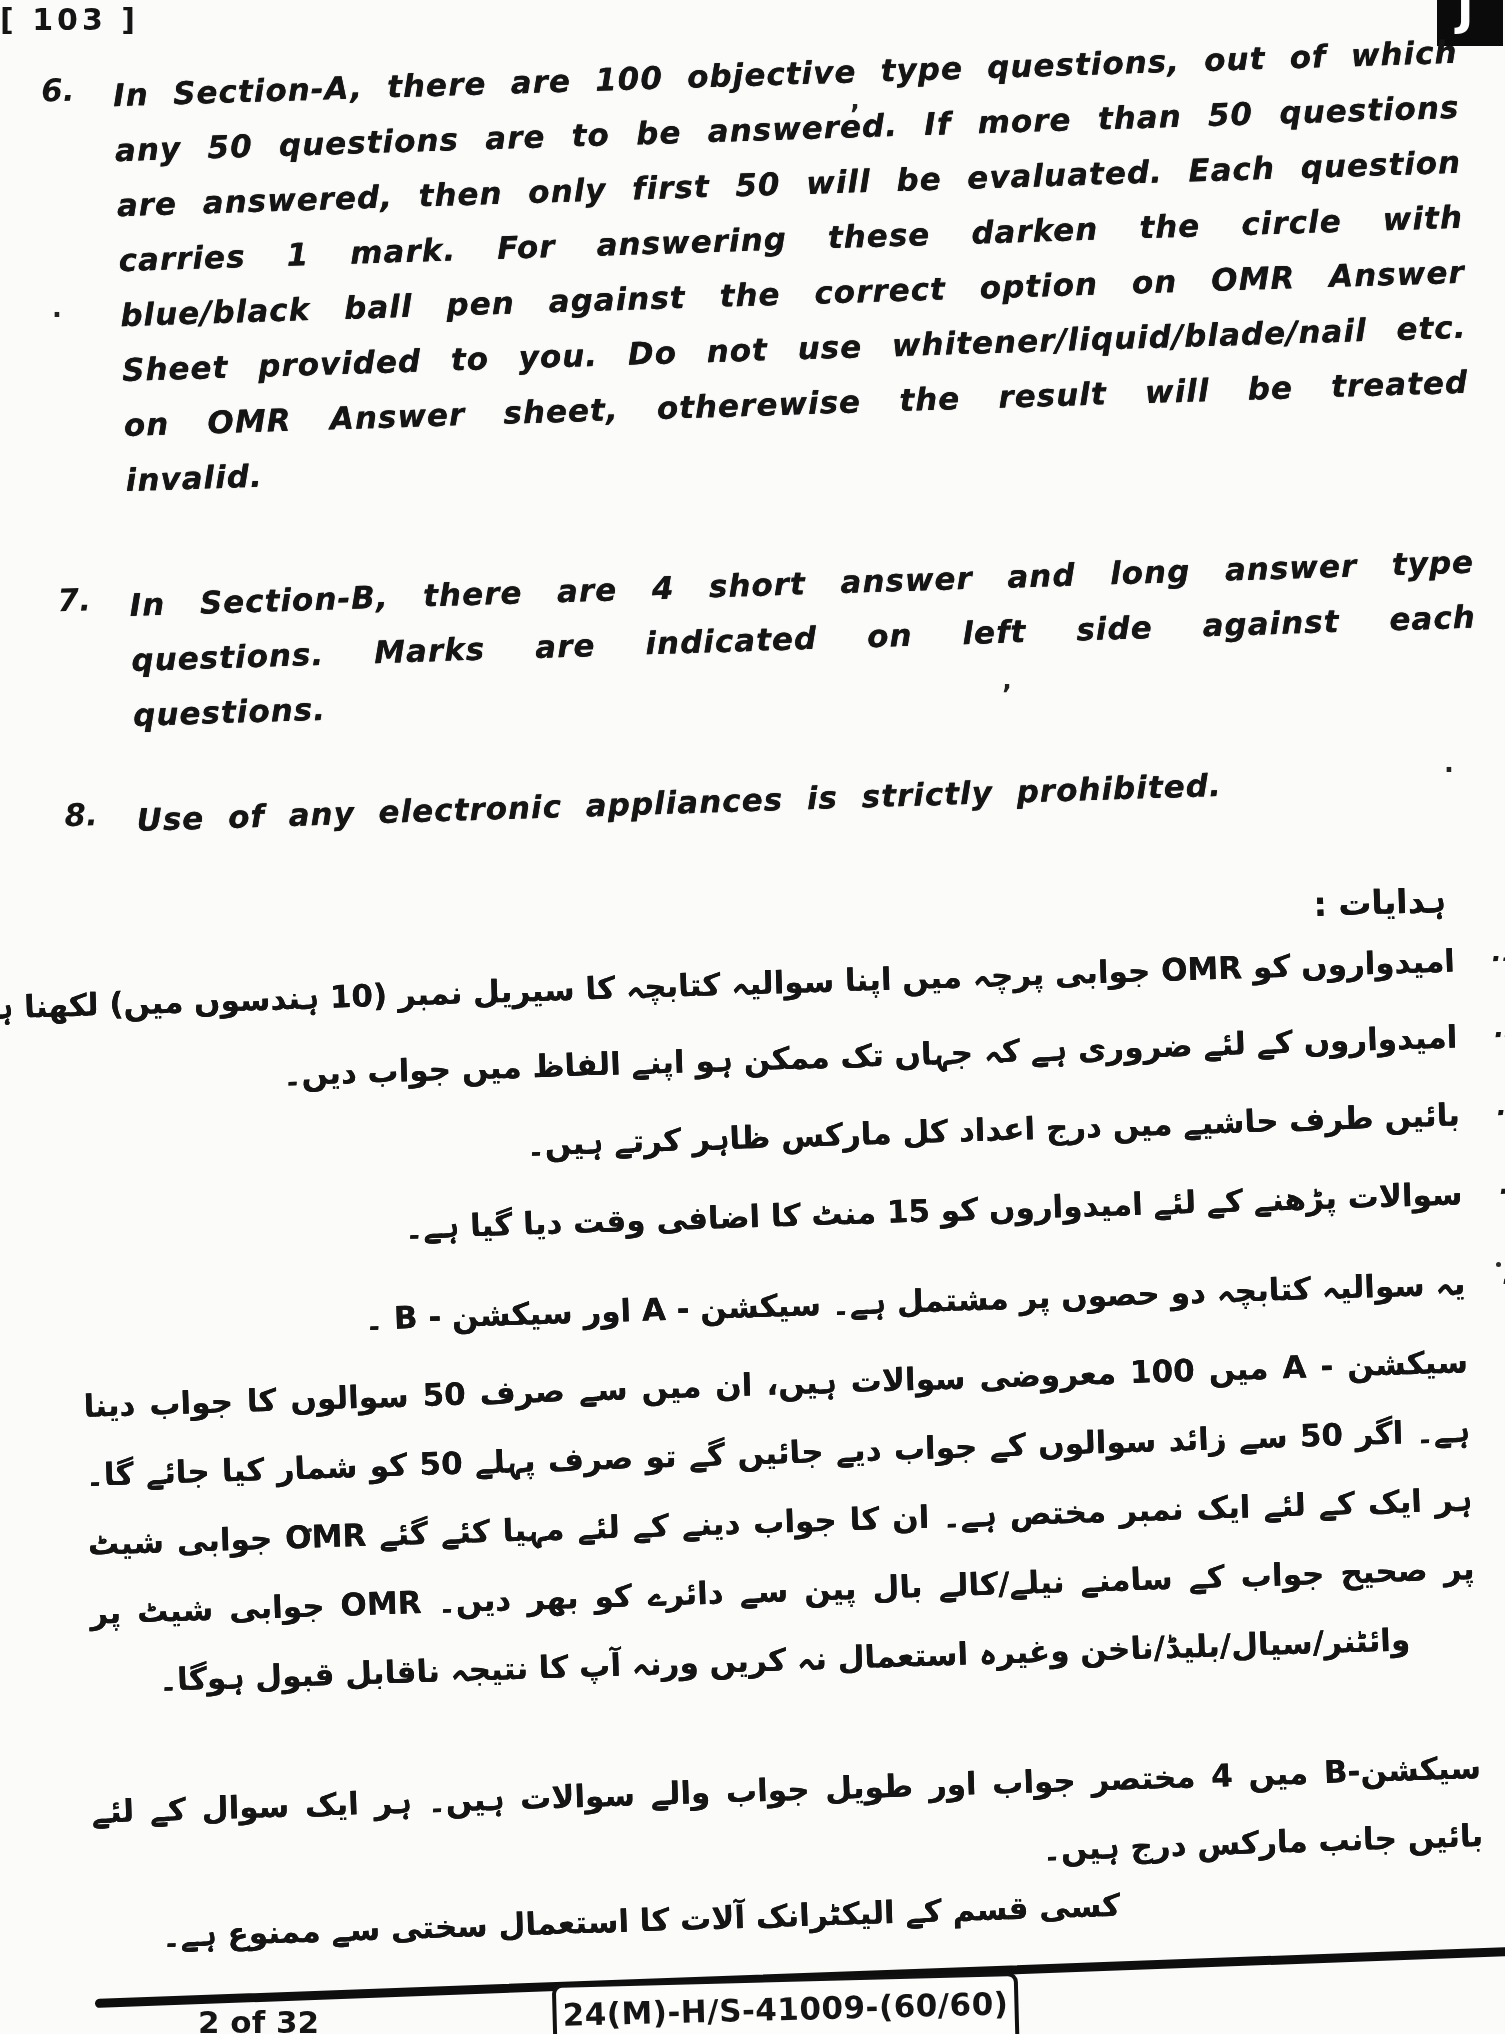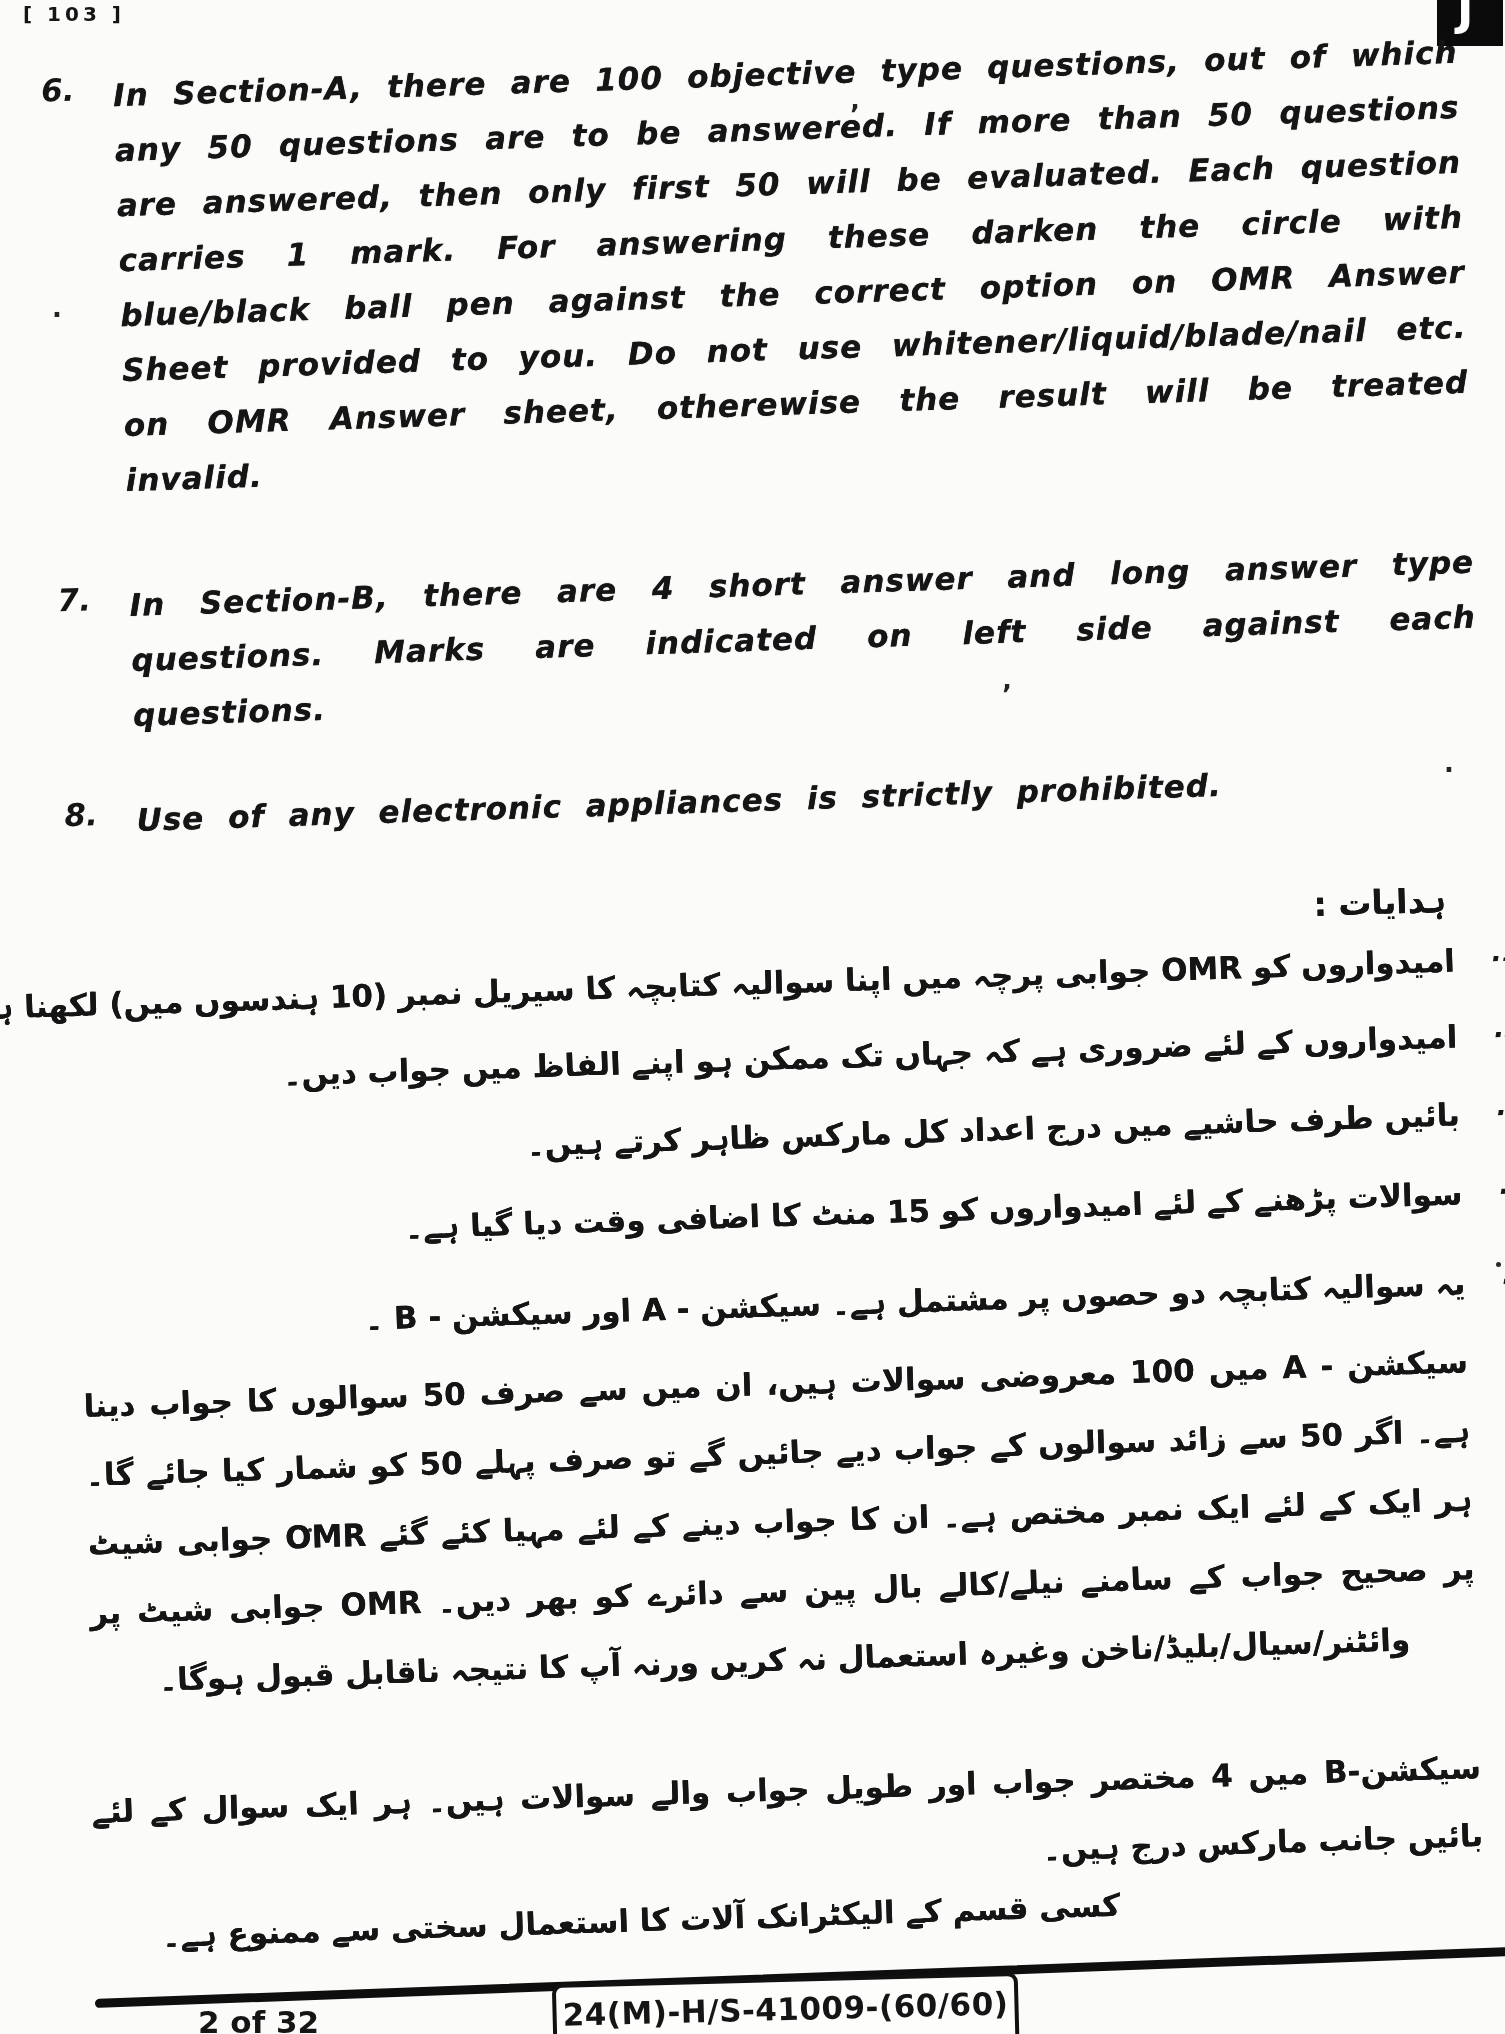--- a/index.html
+++ b/index.html
@@ -5,21 +5,21 @@
   html,body{margin:0;padding:0;}
   body{
     width:1505px;height:2034px;position:relative;overflow:hidden;
     background:#fbfbf9;
     font-family:"DejaVu Sans",sans-serif;color:#151515;
   }
   .abs{position:absolute;}
   
   .tilt{position:absolute;inset:0;transform:rotate(-1.85deg);transform-origin:60px 120px;}
 
-  .pageno-top{left:23px;top:2px;font-size:20px;font-weight:bold;letter-spacing:4px;
+  .pageno-top{left:0;top:2px;font-size:30px;font-weight:bold;letter-spacing:4px;
     font-family:"DejaVu Sans",sans-serif;}
   .corner-badge{right:2px;top:0;width:66px;height:46px;background:#0b0b0b;overflow:hidden;}
   .corner-badge span{position:absolute;left:20px;top:-16px;color:#fff;font-size:44px;font-weight:bold;}
 
   
   .eng-item{position:absolute;left:42px;display:flex;}
   .eng-num{width:72px;flex:0 0 72px;font-size:31px;font-weight:bold;font-style:italic;padding-top:2px;}
   .eng-text{width:1345px;font-size:31px;font-weight:bold;font-style:italic;line-height:55px;
     text-align:justify;letter-spacing:1px;word-spacing:12px;text-shadow:0 0 .7px currentColor;}
 

